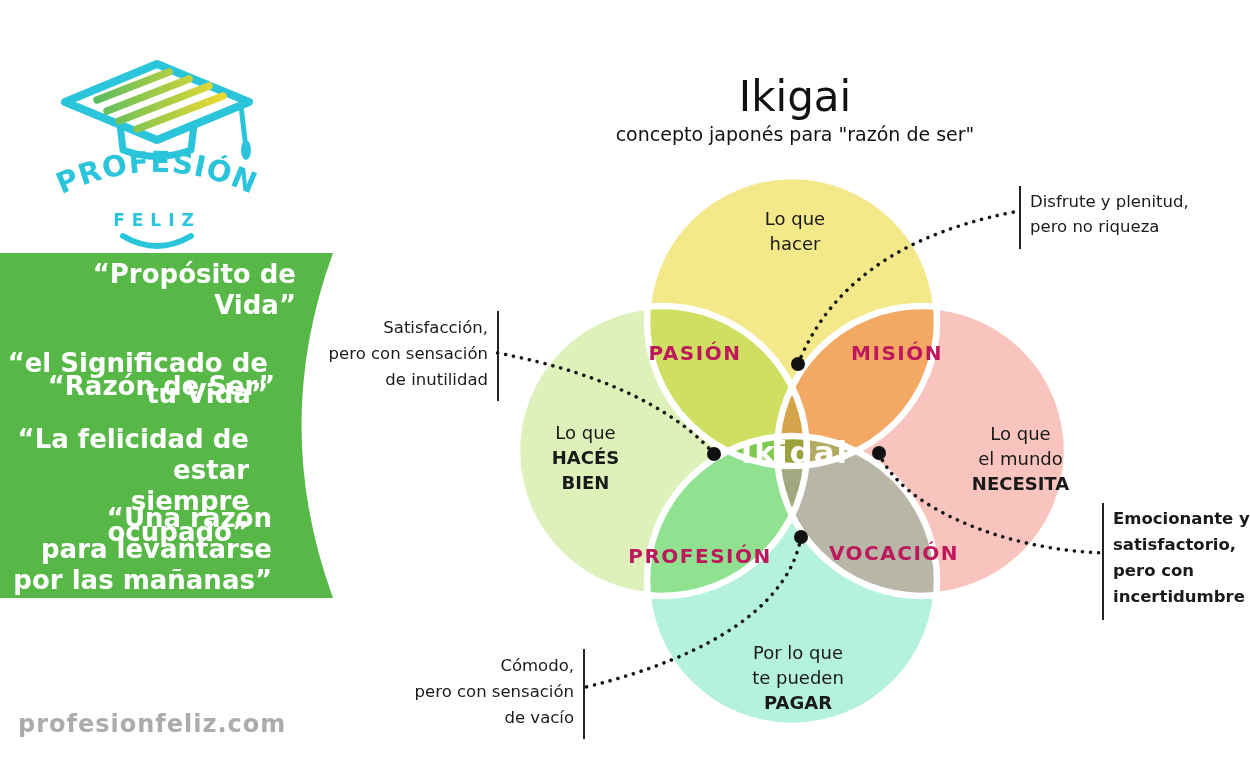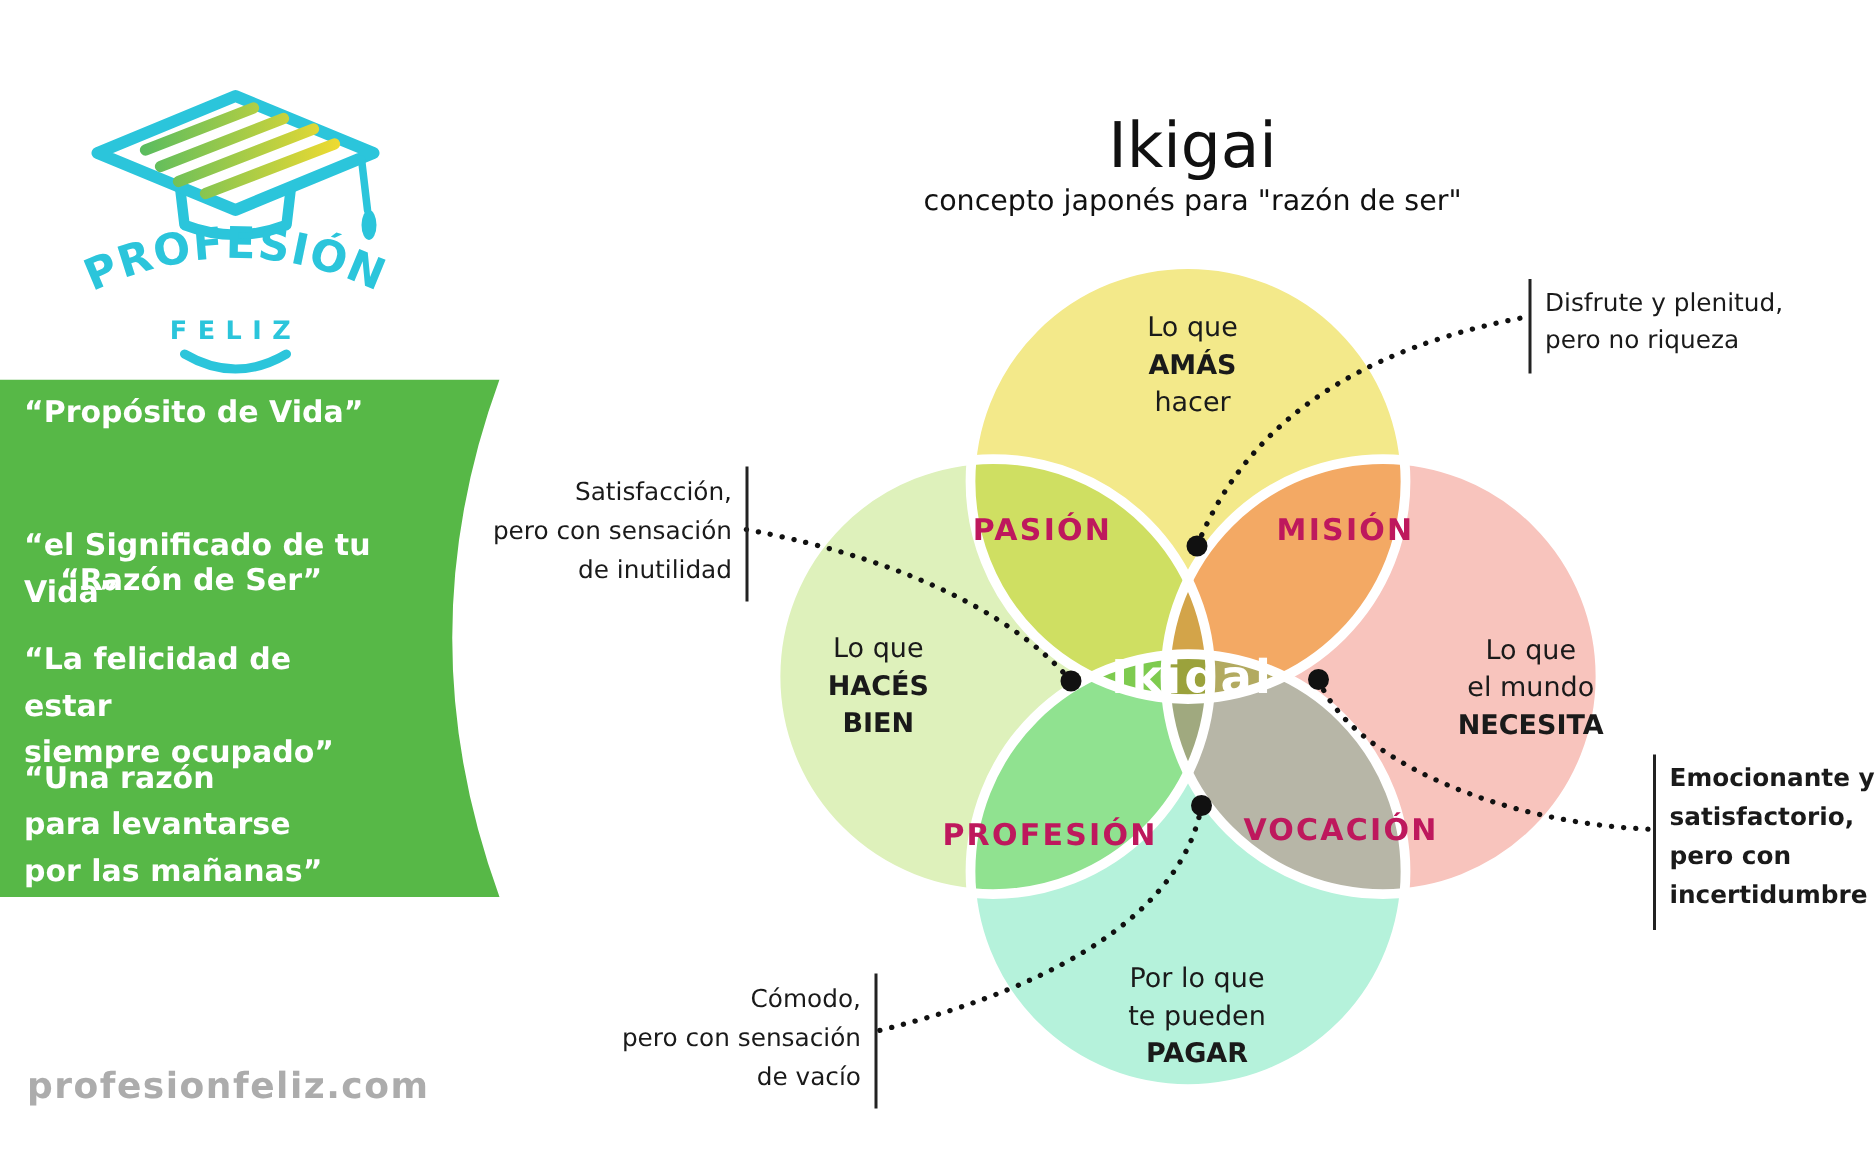--- a/index.html
+++ b/index.html
@@ -7,22 +7,22 @@
          font-family:"DejaVu Sans","Liberation Sans",sans-serif;color:#1a1a1a;}
   .abs{position:absolute;}
   .preline{white-space:pre-line;}
 
   
   .title-block{left:495px;top:74px;width:600px;text-align:center;}
   .title-main{font-size:42px;line-height:46px;color:#111;}
   .title-sub{font-size:19px;line-height:24px;color:#111;margin-top:2px;}
 
   
-  .quote{left:16px;width:335px;color:#fff;font-weight:bold;
-         font-size:20px;line-height:31px;box-sizing:border-box;}
+  .quote{left:6px;width:335px;text-align:right;color:#fff;font-weight:bold;
+         font-size:26px;line-height:31px;box-sizing:border-box;}
   .note{left:0;top:607px;width:300px;text-align:right;color:#9b9b9b;
         font-size:15px;line-height:23px;}
   .site{left:18px;top:710px;font-size:24px;font-weight:bold;color:#acacac;letter-spacing:1px;}
 
   
   .vlabel{text-align:center;font-size:18px;line-height:25px;color:#1a1a1a;}
   .vlabel .b{font-weight:bold;}
   .olabel{text-align:center;font-size:20px;font-weight:bold;letter-spacing:1.5px;color:#be185d;}
   .center-label{left:715px;top:434px;width:160px;text-align:center;color:#fff;
                 font-weight:bold;font-size:31px;letter-spacing:2px;}
@@ -166,21 +166,20 @@
     <g fill="#111">
       <circle cx="318" cy="214" r="7"></circle>
       <circle cx="234" cy="304" r="7"></circle>
       <circle cx="399" cy="303" r="7"></circle>
       <circle cx="321" cy="387" r="7"></circle>
     </g>
   </svg>
 
   <div class="abs vlabel" style="left:705px;top:206px;width:180px;">
     <div>Lo que</div>
-    <div class="b">AMÁS</div>
     <div>hacer</div>
   </div>
   <div class="abs vlabel" style="left:513px;top:420px;width:145px;">
     <div>Lo que</div>
     <div class="b">HACÉS</div>
     <div class="b">BIEN</div>
   </div>
   <div class="abs vlabel" style="left:948px;top:421px;width:145px;">
     <div>Lo que</div>
     <div>el mundo</div>

